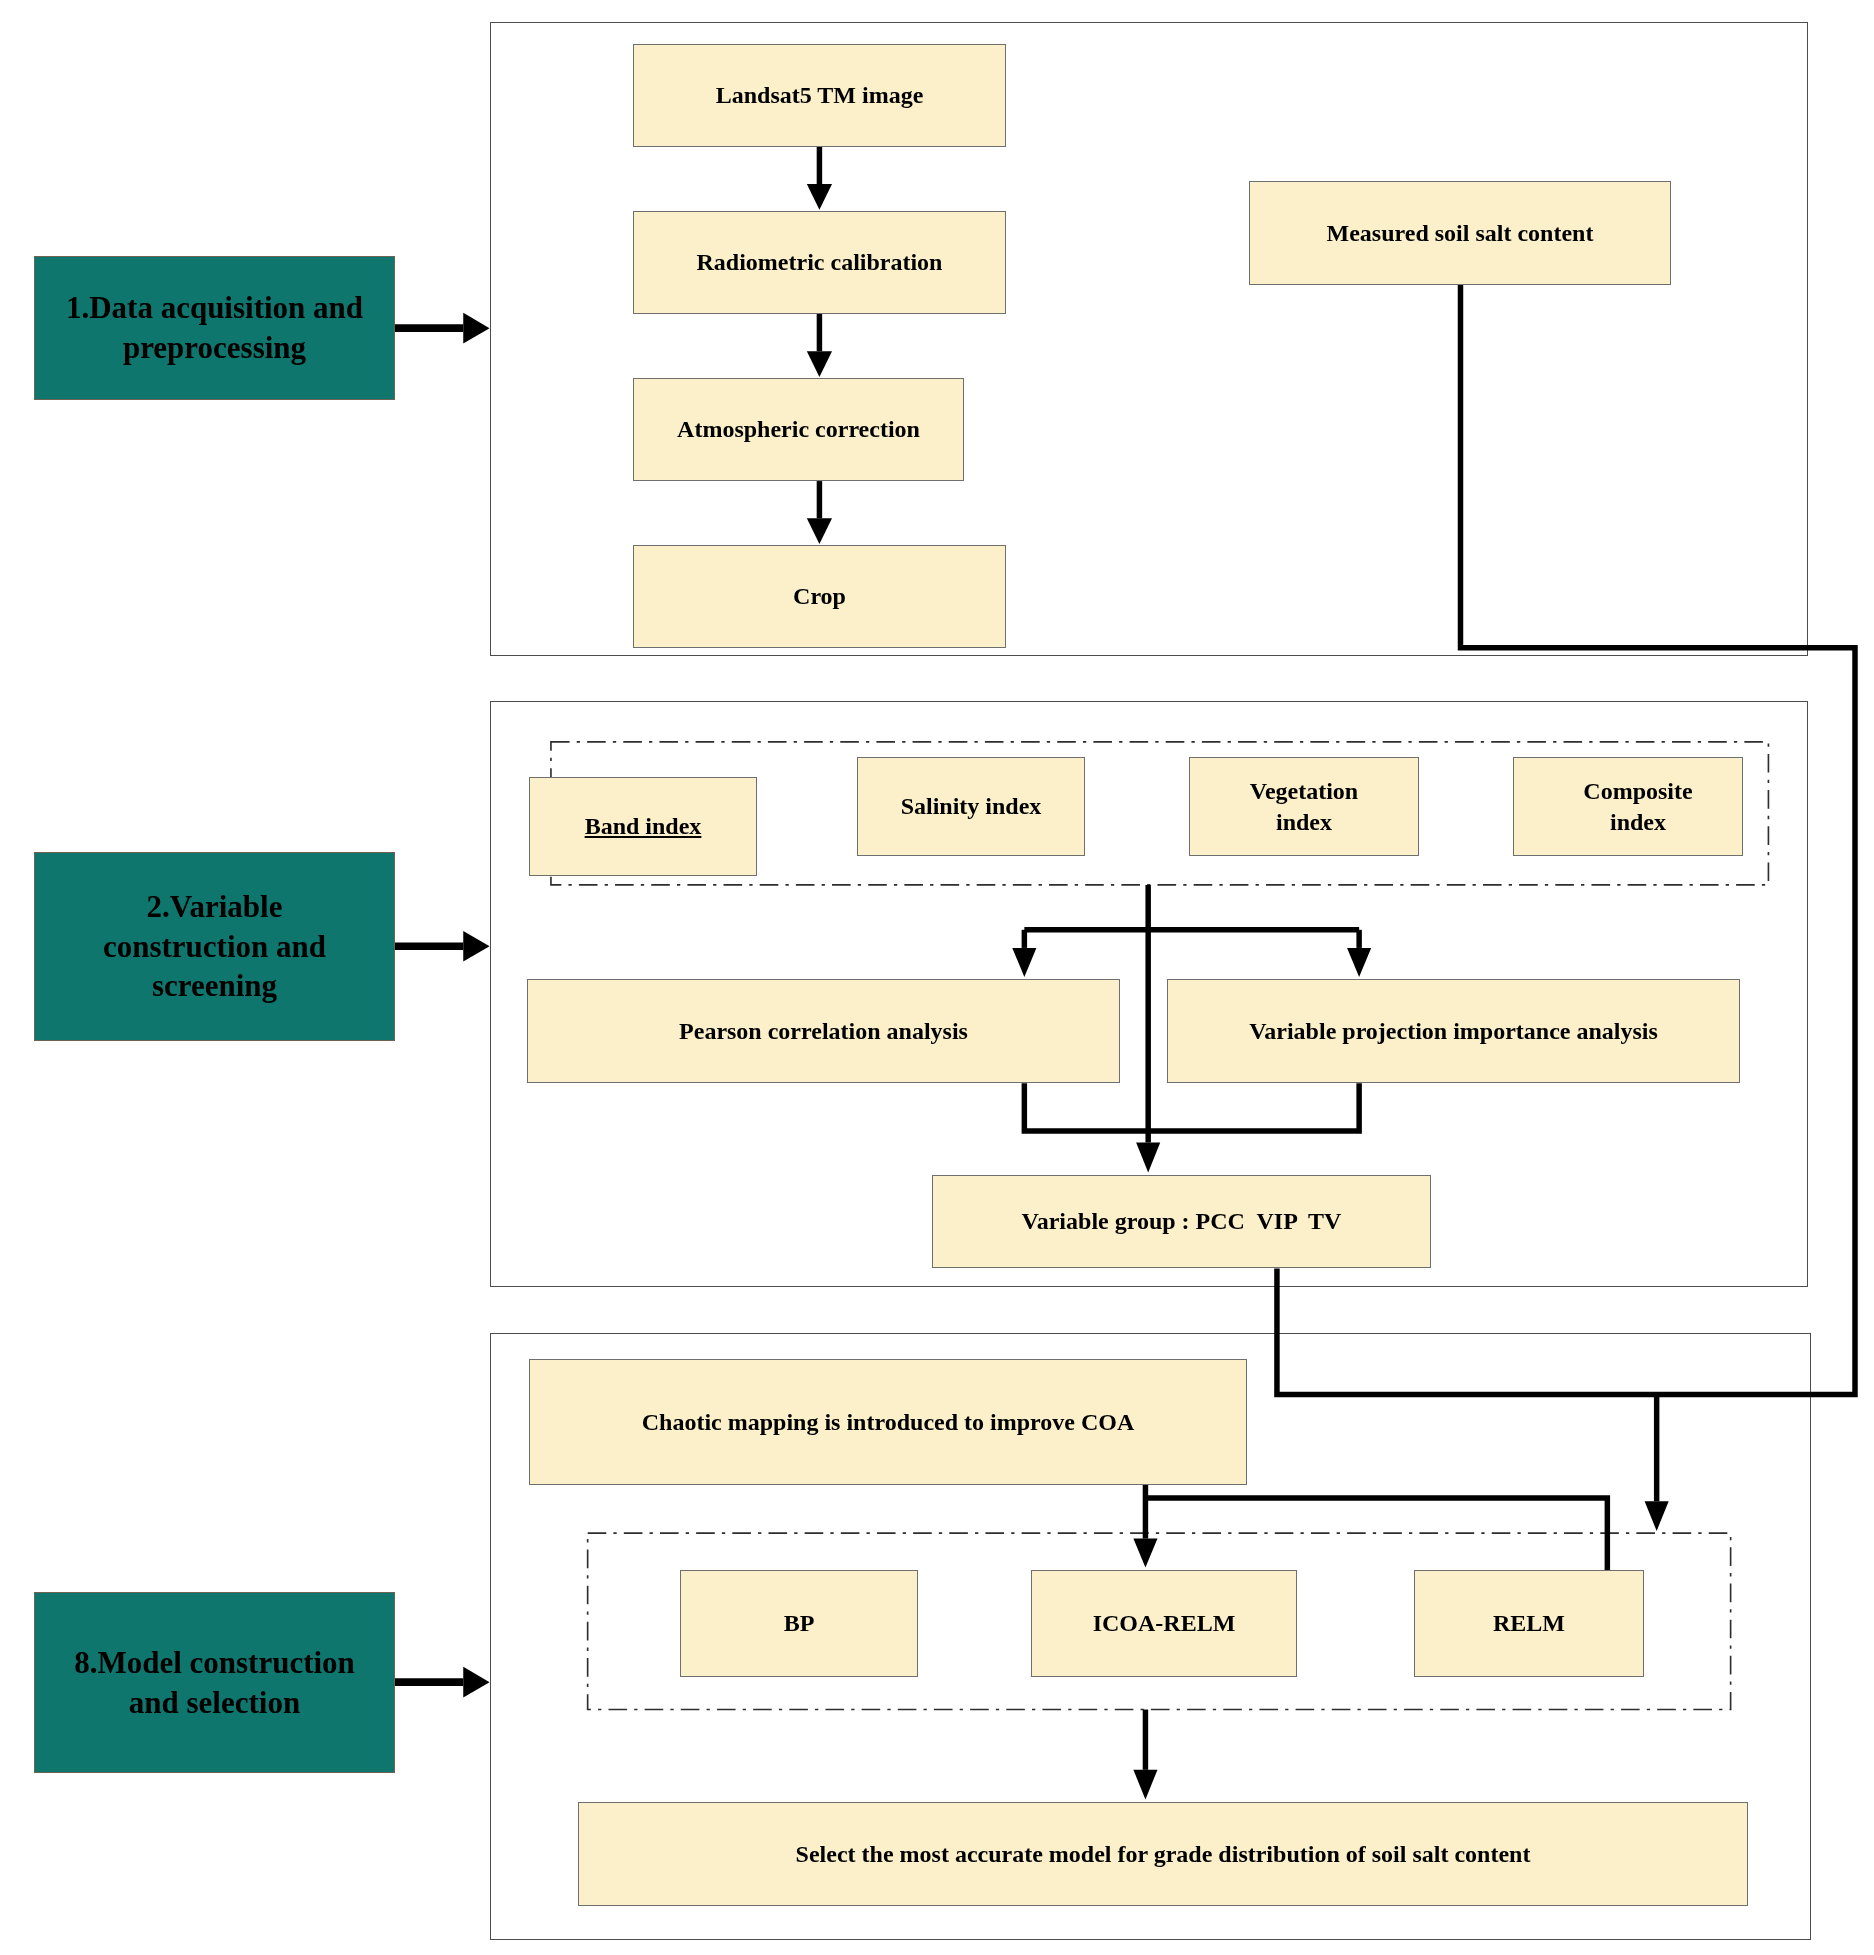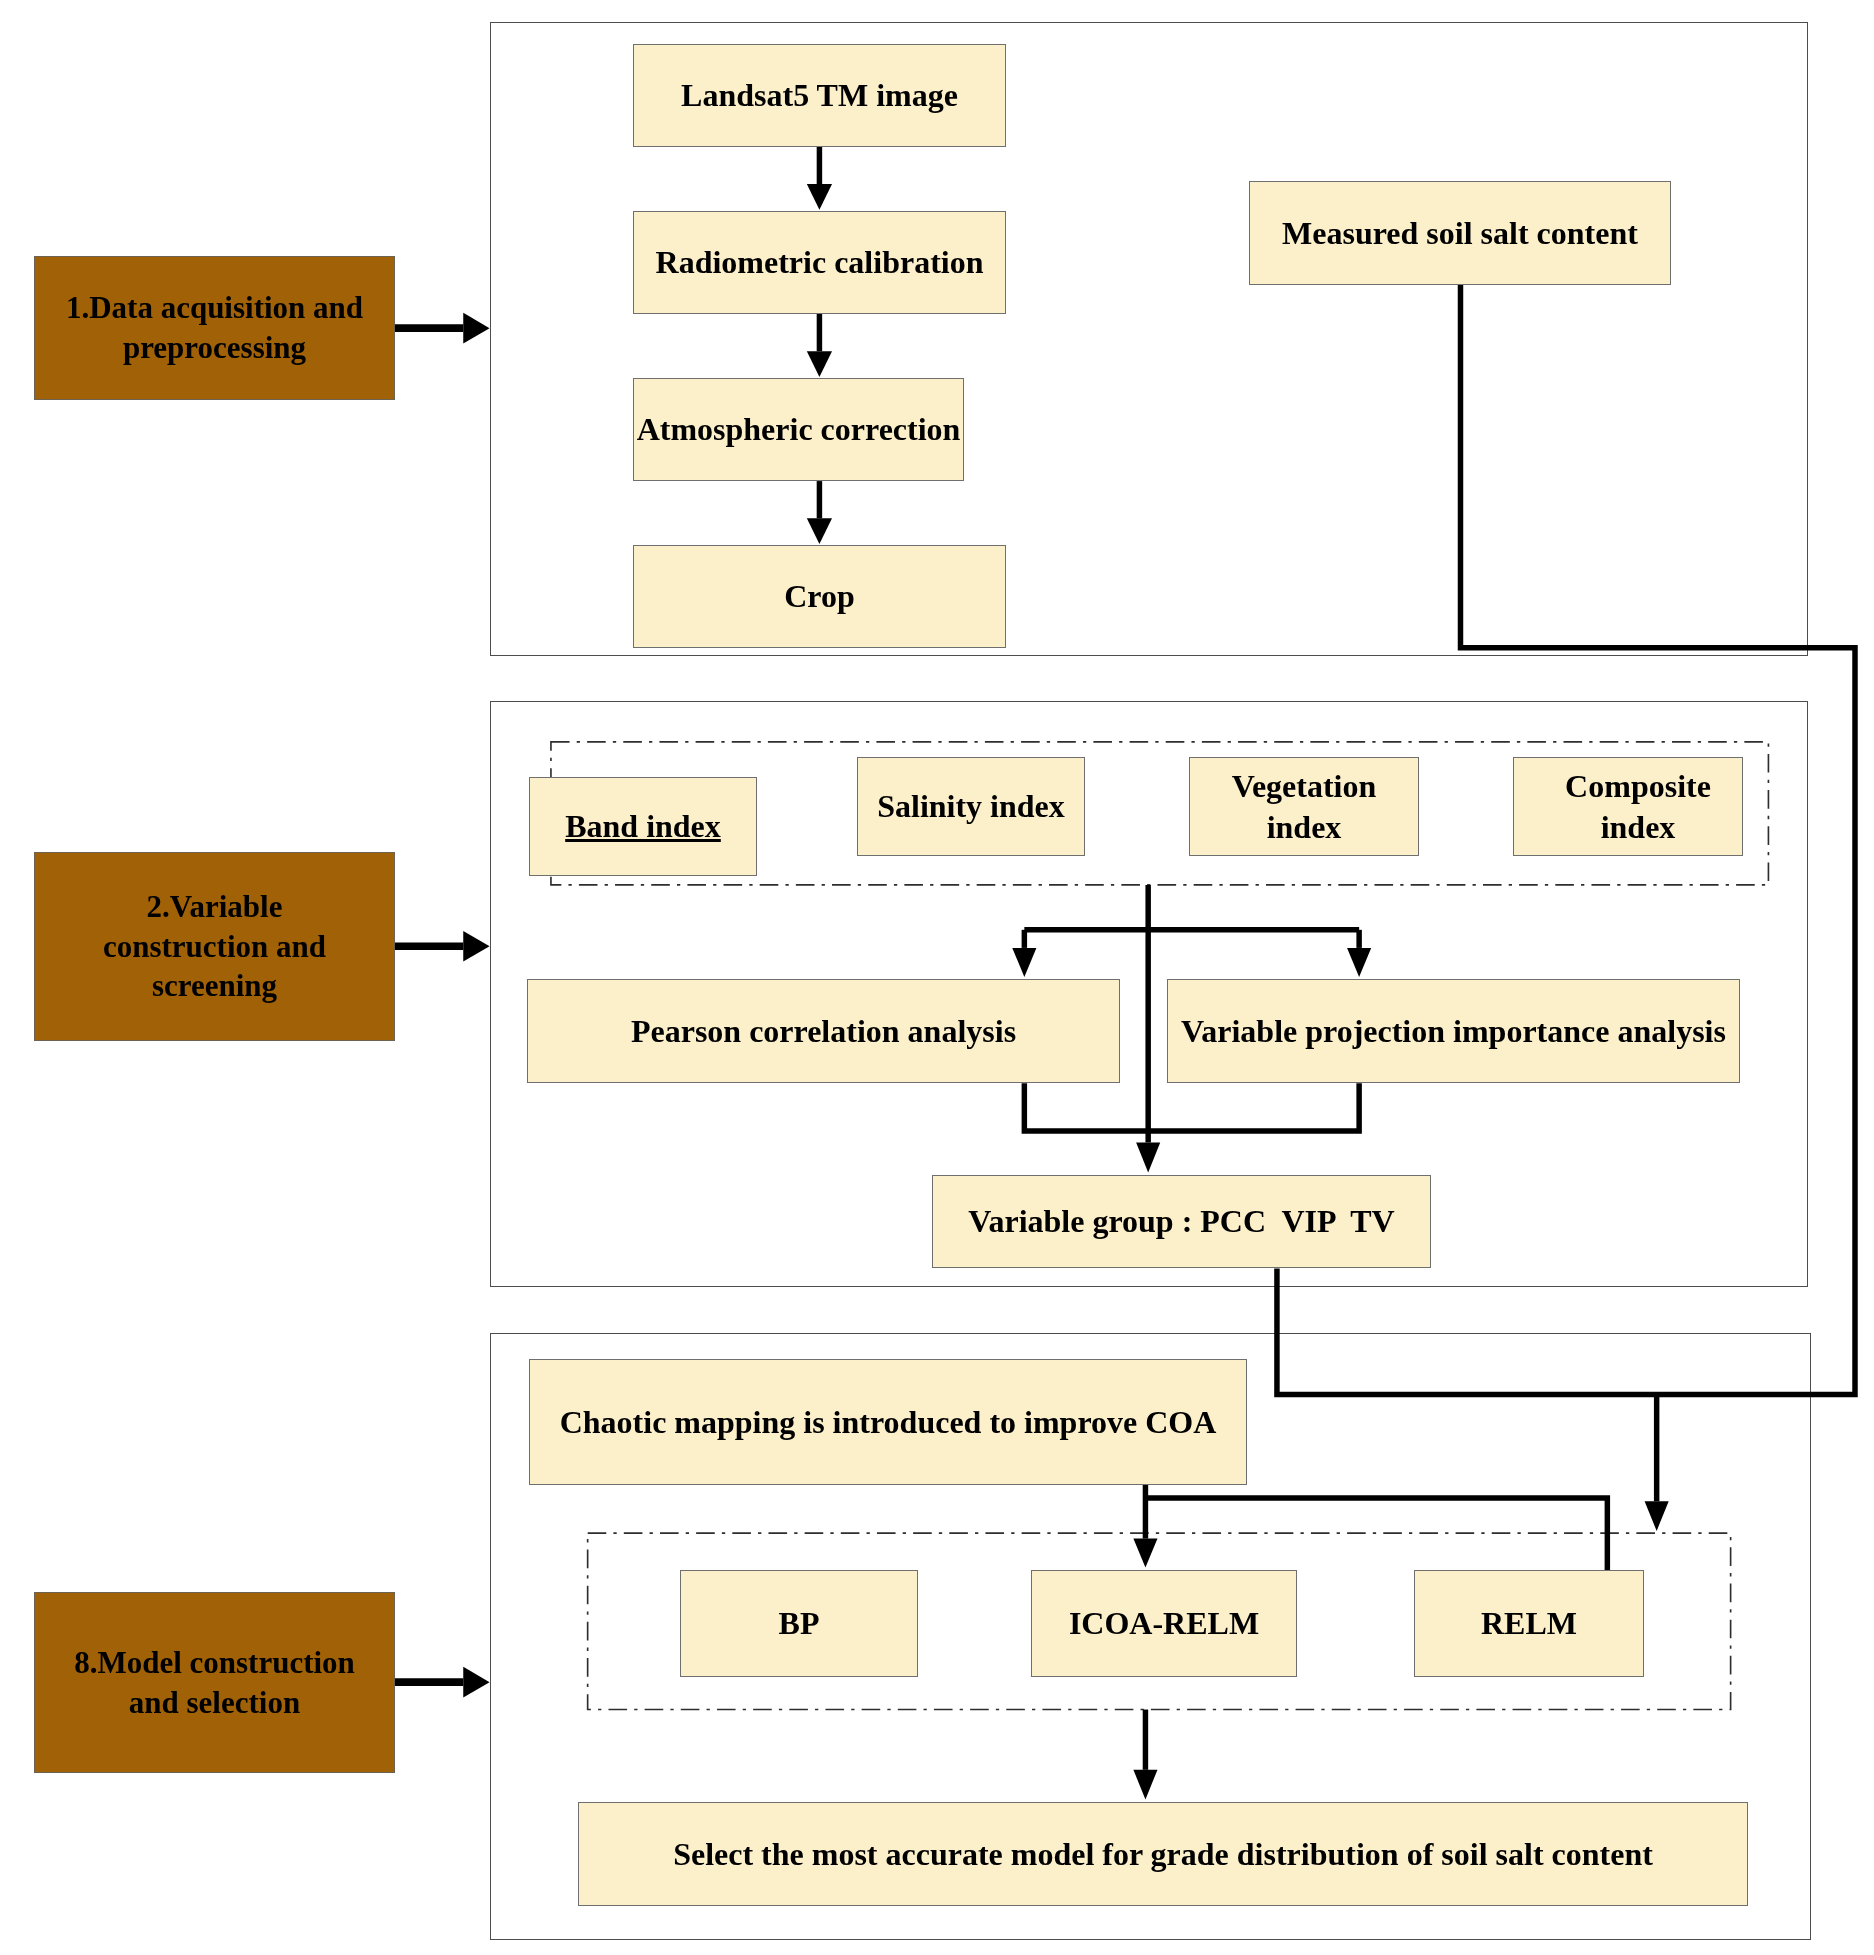--- a/index.html
+++ b/index.html
@@ -23,28 +23,28 @@
     align-items: center;
     justify-content: center;
     text-align: center;
     font-weight: bold;
     color: #000000;
     white-space: pre-wrap;
     line-height: 1.28;
     z-index: 3;
   }
   .stage-box {
-    background: #a16207;
+    background: #0f766e;
     border: 1.6px solid #6e6352;
     font-size: 31px;
   }
   .flow-box {
     background: #fcf0ca;
     border: 1.6px solid #6f6f6f;
-    font-size: 32px;
+    font-size: 24px;
   }
   svg#wires {
     position: absolute;
     left: 0; top: 0;
     width: 1875px;
     height: 1955px;
     z-index: 2;
   }
   .wire   { stroke: #000000; stroke-width: 10px; fill: none; }
   .wire-thick { stroke: #000000; stroke-width: 14px; fill: none; }

